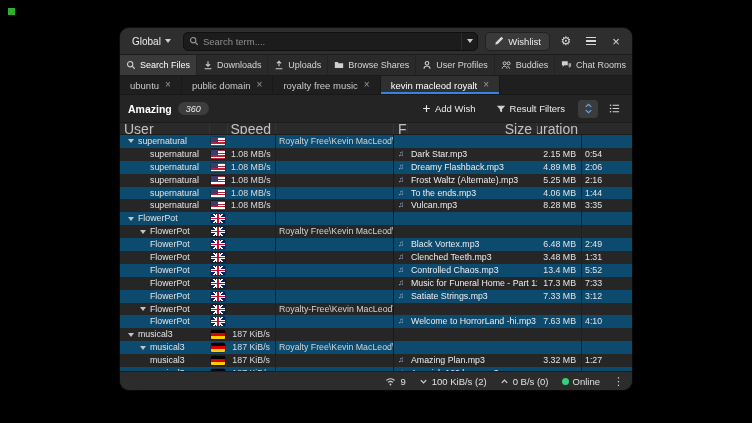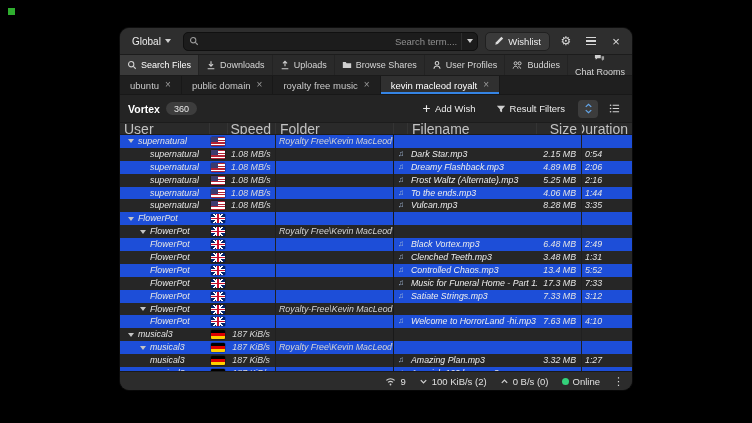--- a/index.html
+++ b/index.html
@@ -16,69 +16,69 @@
   
   .headerbar { height:27px; flex:0 0 auto; background:#2e2e2e; border-bottom:1px solid #1c1c1c;
     display:flex; align-items:center; padding:0 7px; gap:7px; }
   .scope-btn { display:flex; align-items:center; gap:4px; font-size:10px; color:#ededed;
     padding:2px 5px; border-radius:4px; }
   .caret { width:0; height:0; border-left:3.2px solid transparent; border-right:3.2px solid transparent;
     border-top:4px solid #cfcfcf; }
   .search-entry { flex:1; height:19px; background:#1c1c1c; border:1px solid #101010;
     border-radius:5px; display:flex; align-items:center; padding:0 0 0 5px; gap:4px;
     font-size:9.5px; color:#8f8f8f; }
-  .search-entry .ph { flex:1; white-space:nowrap; overflow:hidden;text-align:right; }
+  .search-entry .ph { flex:1; white-space:nowrap; overflow:hidden; }
   .entry-caret { width:16px; height:100%; display:flex; align-items:center; justify-content:center;
     border-left:1px solid #2d2d2d; }
   .wishlist-btn { display:flex; align-items:center; gap:4px; height:19px; padding:0 8px;
     background:#3a3a3a; border:1px solid #202020; border-radius:5px; font-size:9.5px; color:#ededed; }
   .icon-btn { width:18px; height:18px; display:flex; align-items:center; justify-content:center;
     border-radius:4px; color:#d8d8d8; }
   .gear { font-size:12px; line-height:1; }
   .hamburger { display:flex; flex-direction:column; gap:2px; }
   .hamburger i { display:block; width:10px; height:1.4px; background:#d8d8d8; }
   .close-x { font-size:13px; color:#dcdcdc; line-height:1; }
 
   
   .main-tabs { height:21px; flex:0 0 auto; background:#2a2a2a; border-bottom:1px solid #1b1b1b; display:flex; }
   .tab { flex:1 1 auto; display:flex; align-items:center; justify-content:center; gap:4px;
     font-size:9px; color:#d6d6d6; border-right:1px solid #232323; white-space:nowrap;
     overflow:hidden; padding:0 4px; }
-  .tab:last-child { border-right:none;flex-direction:column; }
+  .tab:last-child { border-right:none; }
   .tab.active { background:#3a3a3a; color:#fff; }
   .tab svg { flex:0 0 auto; }
 
   
   .search-tabs { height:19px; flex:0 0 auto; background:#1f1f1f; border-bottom:1px solid #181818; display:flex; }
   .stab { position:relative; display:flex; align-items:center; gap:6px; padding:0 10px;
     font-size:9.5px; color:#c9c9c9; border-right:1px solid #181818; white-space:nowrap; }
   .stab .x { color:#9a9a9a; font-size:10px; line-height:1; }
   .stab.active { background:#303030; color:#fff; }
   .stab.active::after { content:""; position:absolute; left:0; right:0; bottom:0; height:2px; background:#3584e4; }
 
   
   .results-bar { height:27px; flex:0 0 auto; display:flex; align-items:center; gap:6px;
     padding:0 8px; background:#242424; }
   .results-label { font-size:10.5px; font-weight:bold; color:#fff; }
-  .badge { background:#3d3d3d; color:#e8e8e8; font-size:9px; padding:1.5px 8px; border-radius:9px; }
+  .badge { background:#3d3d3d; color:#e8e8e8; font-size:9px; padding:1.5px 8px; border-radius:9px;font-style:italic; }
   .spacer { flex:1; }
   .tool-btn { display:flex; align-items:center; gap:4px; font-size:9.5px; color:#ececec;
     padding:3px 7px; border-radius:4px; }
   .sq-btn { width:20px; height:18px; display:flex; align-items:center; justify-content:center; border-radius:4px; }
   .sq-btn.on { background:#3c3c3c; }
 
   
   .grid { display:grid; grid-template-columns:90px 18px 48px 118px 14px 129px 45px 50px; align-items:center; }
   .thead { height:13px; flex:0 0 auto; background:#2a2a2a; border-top:1px solid #1c1c1c;
     border-bottom:1px solid #1c1c1c; font-size:14px; color:#c2c2c2; }
   .hc { padding:0 4px; white-space:nowrap; overflow:hidden; border-right:1px solid rgba(255,255,255,.05); height:100%; display:flex; align-items:center; }
   .hc.r { justify-content:flex-end; }
   .hc:last-child { border-right:none; }
 
-  .tbody { flex:1 1 auto; overflow:hidden; background:#1d4ed8;font-style:italic; }
+  .tbody { flex:1 1 auto; overflow:hidden; background:#0c4a6e; }
   .trow { height:12.9px; line-height:12.9px; font-size:8.8px; color:#e4e4e4; white-space:nowrap; }
   .trow.alt { background:#262626; }
   .cell { overflow:hidden; padding:0 3px; height:100%; }
   .cuser { display:flex; align-items:center; gap:4px; }
   .tri { width:0; height:0; border-left:3.5px solid transparent; border-right:3.5px solid transparent;
     border-top:4.2px solid #c4c4c4; flex:0 0 auto; }
   .utext { overflow:hidden; }
   .cflag { display:flex; align-items:center; justify-content:flex-start; padding:0 1px; }
   .cspeed { text-align:right; padding-right:5px; color:#dadada; border-right:1px solid #202020; }
   .cfolder { color:#d4d4d4; border-right:1px solid #191919; }
@@ -218,21 +218,21 @@
         <span>royalty free music</span>
         <span class="x">×</span>
       </div>
       <div class="stab active">
         <span>kevin macleod royalt</span>
         <span class="x">×</span>
       </div>
     </div>
 
     <div class="results-bar">
-      <span class="results-label">Vortex</span>
+      <span class="results-label">Amazing</span>
       <span class="badge">360</span>
       <span class="spacer"></span>
       <div class="tool-btn">
         <svg width="9" height="9" viewBox="0 0 12 12" fill="none" stroke="#e8e8e8" stroke-width="1.5">
             <path d="M6 1.5v9M1.5 6h9"></path>
           </svg>
         <span>Add Wish</span>
       </div>
       <div class="tool-btn">
         <svg width="10" height="10" viewBox="0 0 12 12">
@@ -254,21 +254,20 @@
             <circle cx="1.7" cy="6" r=".9" fill="#d5d5d5"></circle>
             <circle cx="1.7" cy="9.5" r=".9" fill="#d5d5d5"></circle>
           </svg>
       </div>
     </div>
 
     <div class="thead grid">
       <div class="hc">User</div>
       <div class="hc"></div>
       <div class="hc r">Speed</div>
-      <div class="hc">Folder</div>
       <div class="hc"></div>
       <div class="hc">Filename</div>
       <div class="hc r">Size</div>
       <div class="hc r">Duration</div>
     </div>
 
     <div class="tbody">
         <div class="grid trow">
           <div class="cell cuser" style="padding-left: 8px;">
             <span class="tri"></span>

